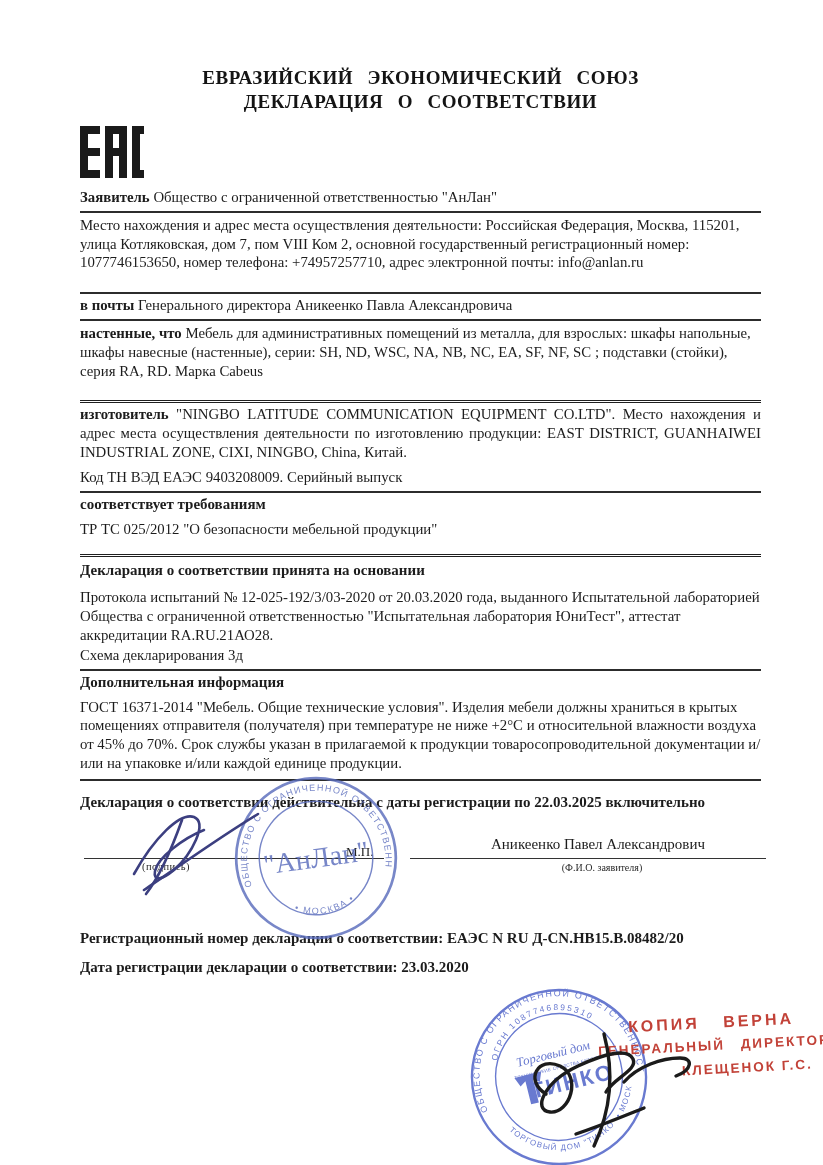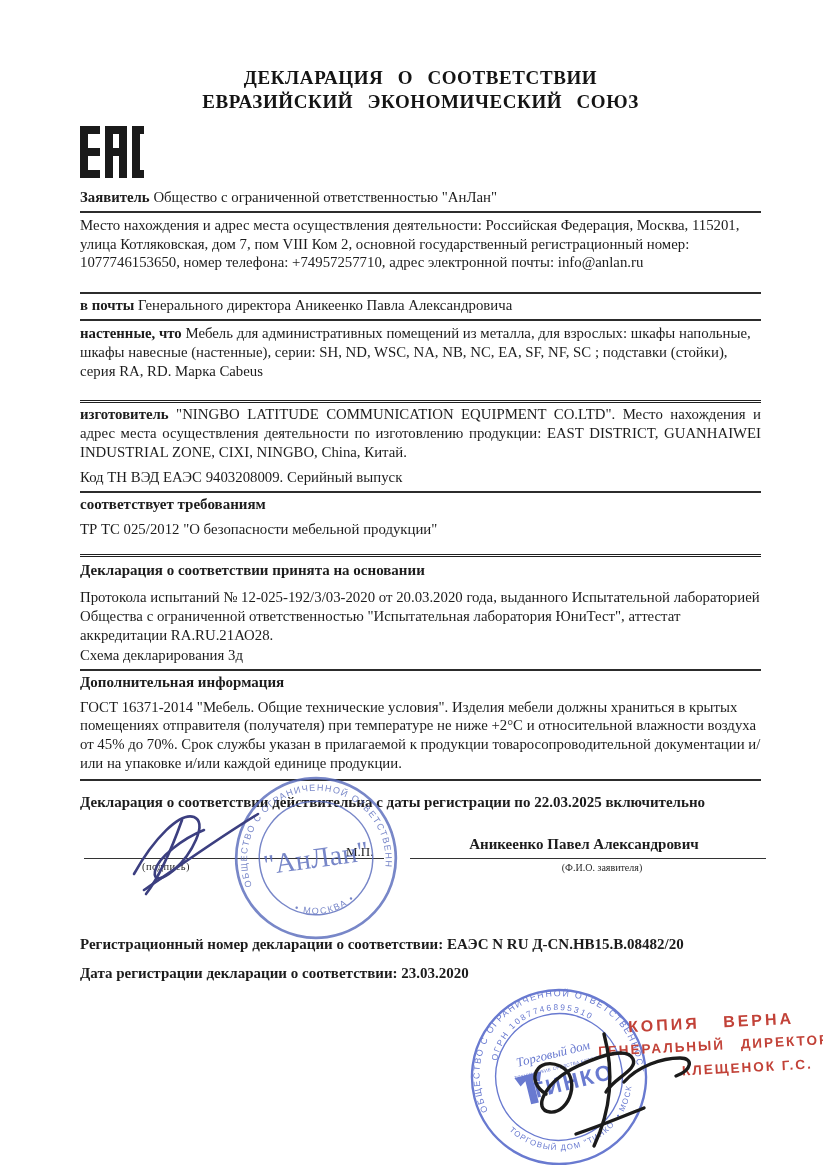--- a/index.html
+++ b/index.html
@@ -19,42 +19,42 @@
   .sec { padding:3px 0 20px 0; }
   .sec.tight { padding:2px 0 4px 0; }
   .just { text-align:justify; }
   .heading-bold { font-weight:bold; font-size:15px; line-height:19px; }
   .validity { font-weight:bold; font-size:15px; line-height:20px; padding:3px 0 2px 0;margin-top:8px; }
   .sig-area { position:relative; height:102px; }
   .sig-line-left { position:absolute; left:4px; top:44px; width:300px; border-bottom:1.5px solid #333; }
   .sig-caption { position:absolute; left:62px; top:47px; font-size:10.5px; letter-spacing:0.5px; color:#2a2a2a; }
   .mp-label { position:absolute; left:266px; top:30px; font-size:13px; color:#222; z-index:1; }
   .sig-line-right { position:absolute; left:330px; top:44px; width:356px; border-bottom:1.5px solid #333; }
-  .fio-name { position:absolute; left:326px; top:22px; width:356px; text-align:center; font-size:15px;font-weight:bold; }
+  .fio-name { position:absolute; left:340px; top:22px; width:356px; text-align:center; font-size:15px; }
   .fio-caption { position:absolute; left:344px; top:48px; width:356px; text-align:center; font-size:10px; color:#2a2a2a; }
   .handsign { position:absolute; left:42px; top:-8px; z-index:3; }
   .anlan-stamp { position:absolute; left:152px; top:-40px; z-index:2; opacity:0.82; transform:rotate(-8deg); }
   .reg-line { font-weight:bold; font-size:15px; line-height:19px; padding:5px 0; }
-  .reg-line.first { margin-top:14px; }
+  .reg-line.first { margin-top:8px; }
   .bottom-block { position:absolute; left:450px; top:978px; width:373px; height:187px; }
   .tinko-stamp { position:absolute; left:18px; top:8px; opacity:0.85; transform:rotate(-14deg); }
   .copy-line { position:absolute; font-family:"Liberation Sans", sans-serif; font-weight:bold; color:#c24238; transform:rotate(-3deg); white-space:nowrap; }
   .copy-1 { left:178px; top:36px; font-size:16px; letter-spacing:3px; word-spacing:16px; }
   .copy-2 { left:148px; top:60px; font-size:13.5px; letter-spacing:2px; word-spacing:10px; }
   .copy-3 { left:232px; top:82px; font-size:13.5px; letter-spacing:2px; }
   .dir-sign { position:absolute; left:62px; top:38px; z-index:4; }
 </style>
 </head>
 <body>
 
 <div class="page">
 
   <div class="titles">
+    <div class="title-line">ЕВРАЗИЙСКИЙ ЭКОНОМИЧЕСКИЙ СОЮЗ</div>
     <div class="title-line">ДЕКЛАРАЦИЯ О СООТВЕТСТВИИ</div>
-    <div class="title-line">ЕВРАЗИЙСКИЙ ЭКОНОМИЧЕСКИЙ СОЮЗ</div>
   </div>
 
   <div class="eac-wrap">
     <svg width="64" height="52" viewBox="0 0 128 104">
       <g fill="#1a1a1a">
 
         <rect x="0" y="0" width="16" height="104"></rect>
         <rect x="0" y="0" width="40" height="16"></rect>
         <rect x="0" y="44" width="40" height="16"></rect>
         <rect x="0" y="88" width="40" height="16"></rect>

